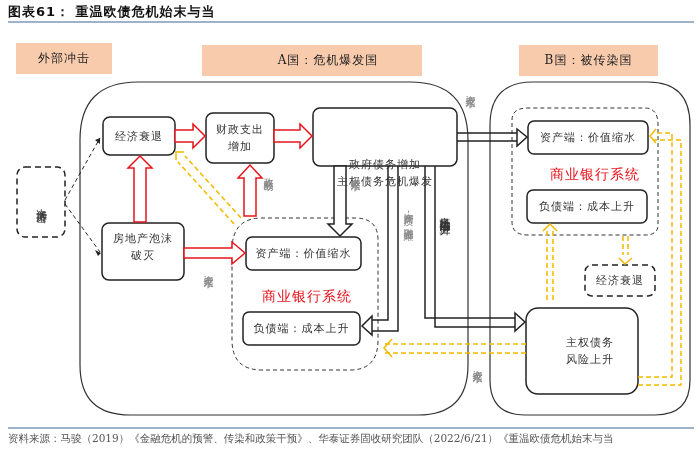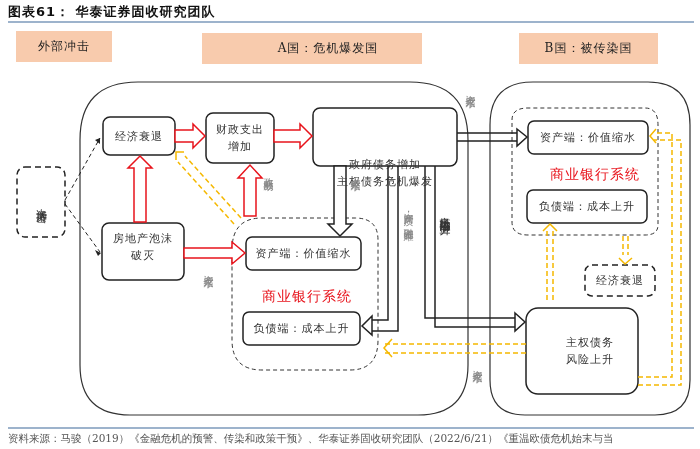--- a/index.html
+++ b/index.html
@@ -4,33 +4,33 @@
 <style>
   html, body { margin:0; padding:0; background:#ffffff; }
   body { width:700px; height:449px; position:relative; overflow:hidden;
          font-family:"DejaVu Serif", "Liberation Serif", serif; color:#222; }
   .title { position:absolute; left:8px; top:3px; font-size:13px; font-weight:bold;
            font-family:"DejaVu Sans", "Liberation Sans", sans-serif; color:#111; letter-spacing:1px; }
   .title-rule { position:absolute; left:8px; top:21px; width:686px; height:2px; background:#9db3cc; }
   .foot-rule { position:absolute; left:8px; top:427px; width:686px; height:2px; background:#9db3cc; }
   .source { position:absolute; left:8px; top:432px; font-size:10.5px; color:#555; white-space:nowrap; }
   .header-box { position:absolute; background:#f8cbad; font-size:12px; color:#222;
-                display:flex; align-items:center; justify-content:center; letter-spacing:1px; }
+                display:flex; align-items:center; justify-content:center; letter-spacing:1px;margin-top:12px; }
   svg#diagram { position:absolute; left:0; top:0; }
   .node { position:absolute; display:flex; align-items:center; justify-content:center;
           text-align:center; font-size:11px; line-height:17px; color:#333; letter-spacing:1px; }
   .vlabel { position:absolute; writing-mode:vertical-rl; font-size:10px; color:#888;
             letter-spacing:1px; line-height:11px; }
   .vlabel.dark { color:#333; font-size:11px; }
   .bank-label { position:absolute; font-size:14px; font-weight:normal; color:#e8141c; letter-spacing:1px; }
 </style>
 </head>
 <body>
 
-<div class="title">图表61：  华泰证券固收研究团队</div>
+<div class="title">图表61：  重温欧债危机始末与当</div>
 <div class="title-rule"></div>
 
 <div class="header-box" style="left:16px;top:31px;width:96px;height:31px;">外部冲击</div>
 <div class="header-box" style="left:202px;top:33px;width:188px;height:31px;padding-left:32px;">A国：危机爆发国</div>
 <div class="header-box" style="left:519px;top:33px;width:139px;height:31px;">B国：被传染国</div>
 
 <svg id="diagram" width="700" height="449" viewBox="0 0 700 449">
   <defs></defs>
 
   <path d="M80 140 Q80 82 138 82 L410 82 Q468 82 468 140 L468 365 Q468 415 418 415 L130 415 Q80 415 80 365 Z" fill="none" stroke="#333" stroke-width="1.2"></path>

